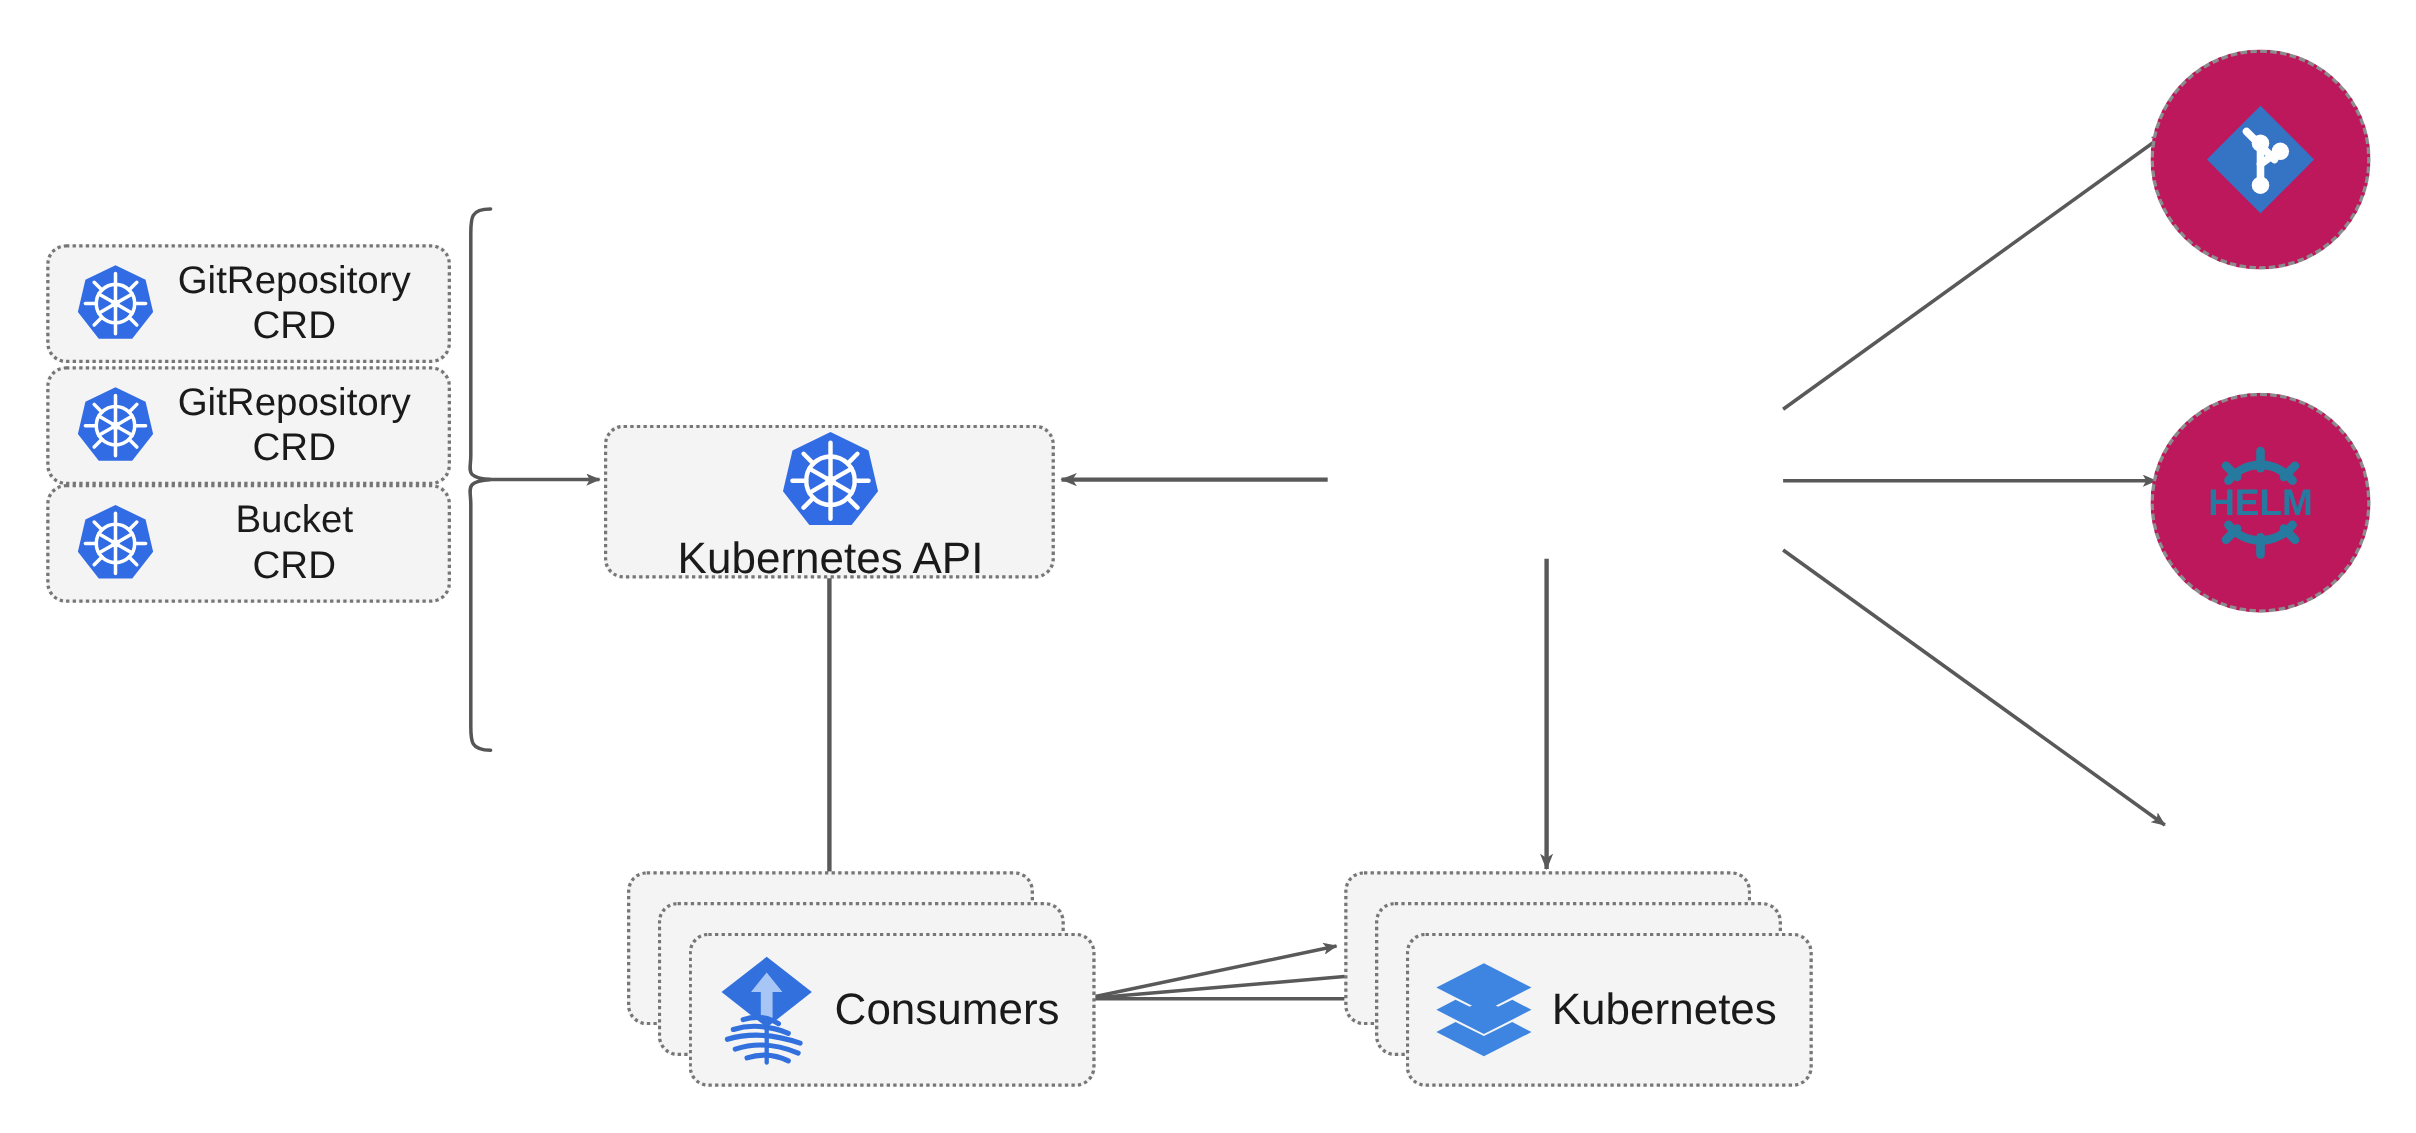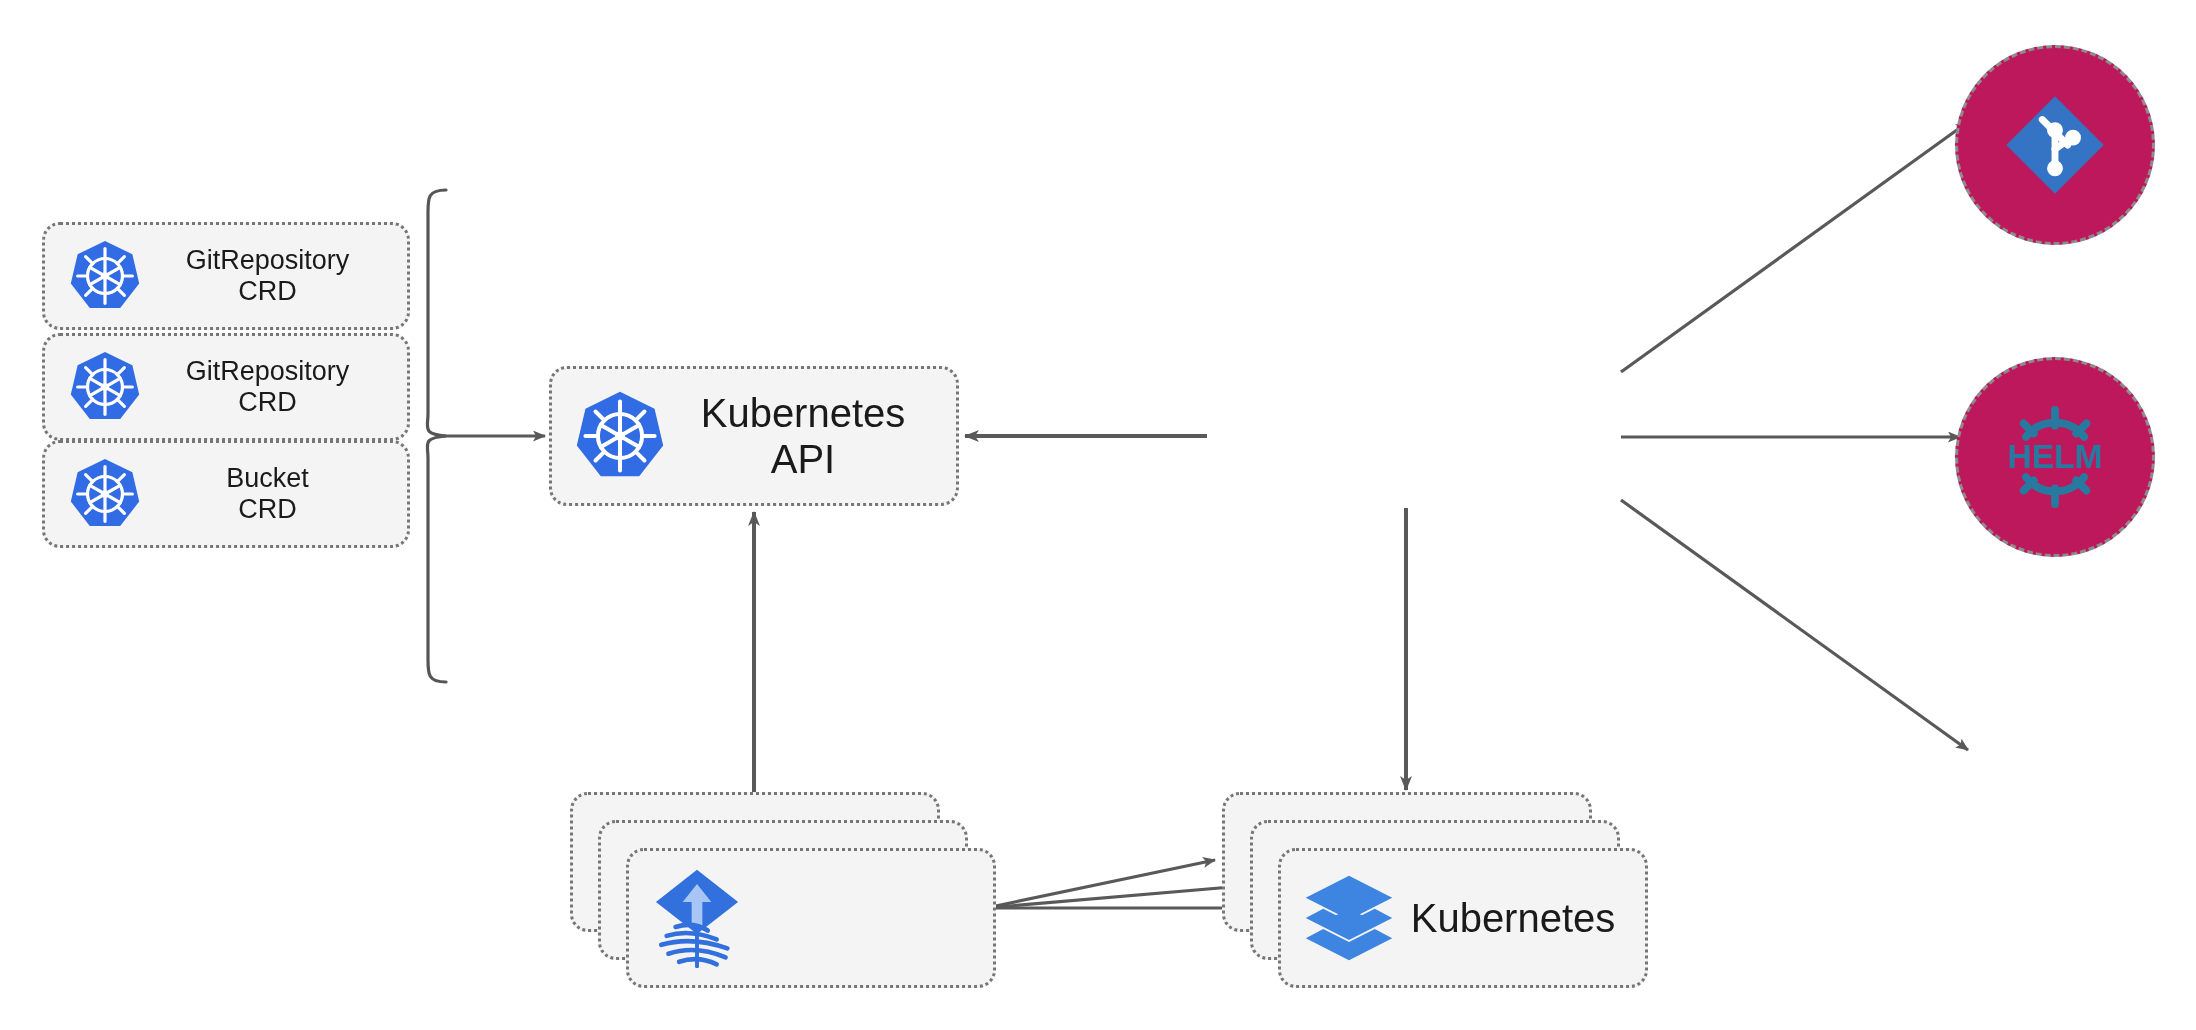--- a/index.html
+++ b/index.html
@@ -60,29 +60,30 @@
   }
 
   
   .crd-card {
     left: 42px;
     width: 368px;
     height: 108px;
     padding: 0 16px 0 22px;
   }
   .crd-card .node-icon { width: 76px; height: 76px; }
-  .crd-card .node-label { font-size: 27px; padding-right: 10px; margin-left: 11px; }
+  .crd-card .node-label { font-size: 35px; padding-right: 10px; margin-left: 11px; }
 
   
   #node-k8s-api {
     left: 549px;
-    top: 366px;
+    top: 386px;
     width: 410px;
     height: 140px;
     padding: 0 18px 0 20px;
+    flex-direction: column;
   }
   #node-k8s-api .node-icon { width: 96px; height: 96px; }
   #node-k8s-api .node-label { font-size: 40px; }
 
   
   #node-source-controller {
     left: 1209px;
     top: 366px;
     width: 410px;
     height: 140px;
@@ -307,20 +308,21 @@
           <g stroke="#3170dd" stroke-width="5.2" stroke-linecap="round" fill="none">
             <path d="M26 66 Q46 60 62 70"></path>
             <path d="M16 76 Q42 68 72 80"></path>
             <path d="M10 86 Q44 76 84 90"></path>
             <path d="M18 96 Q48 86 82 100"></path>
             <path d="M30 105 Q52 98 72 108"></path>
             <path d="M50 66 L50 110" stroke-width="4.4"></path>
           </g>
         </svg>
       </span>
+      <span class="node-label">Consumers</span>
     </div>
   </div>
 
   <div class="stack" id="stack-artifacts">
     <div class="stack-shadow s0"></div>
     <div class="stack-shadow s1"></div>
     <div class="node">
       <span class="node-icon">
         <svg viewBox="0 0 100 100" width="92" height="92" xmlns="http://www.w3.org/2000/svg">
           <path d="M50 4 L97 28 L50 52 L3 28 Z" fill="#3d85e0"></path>

